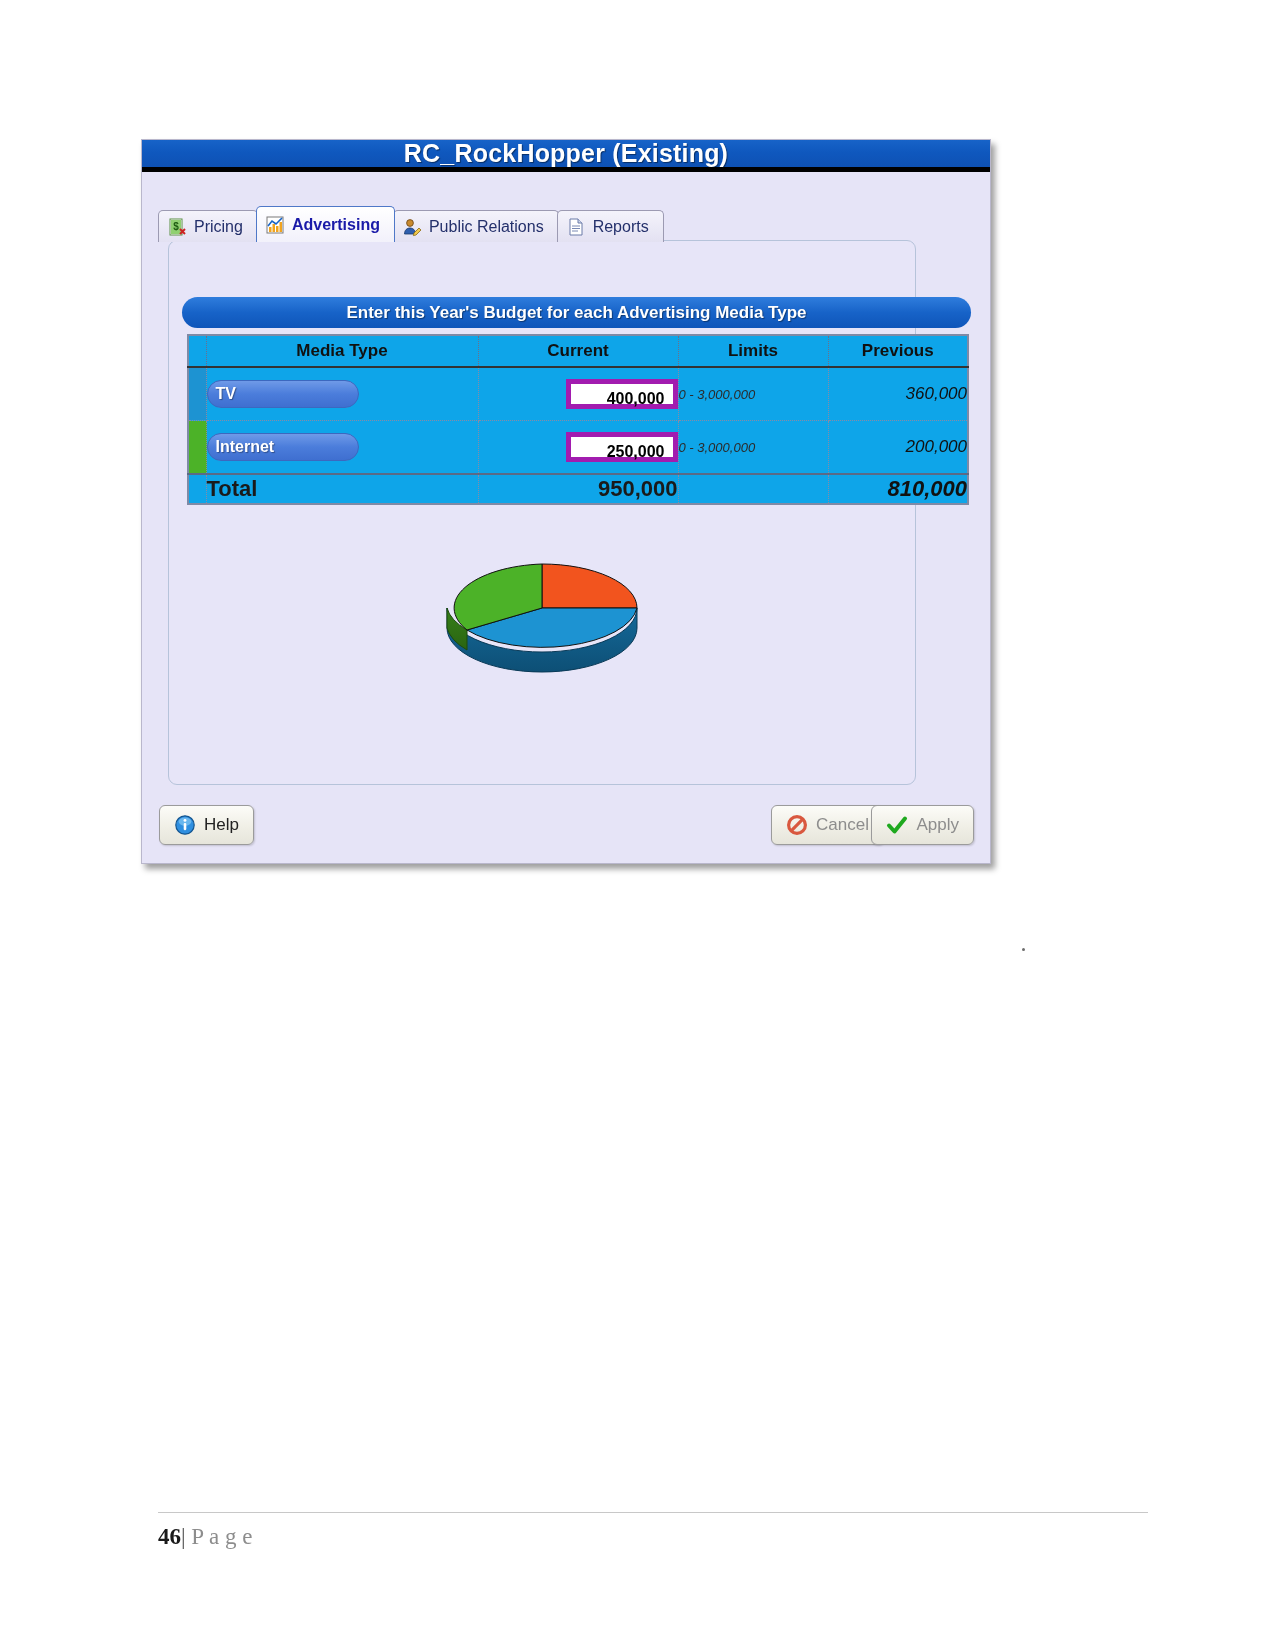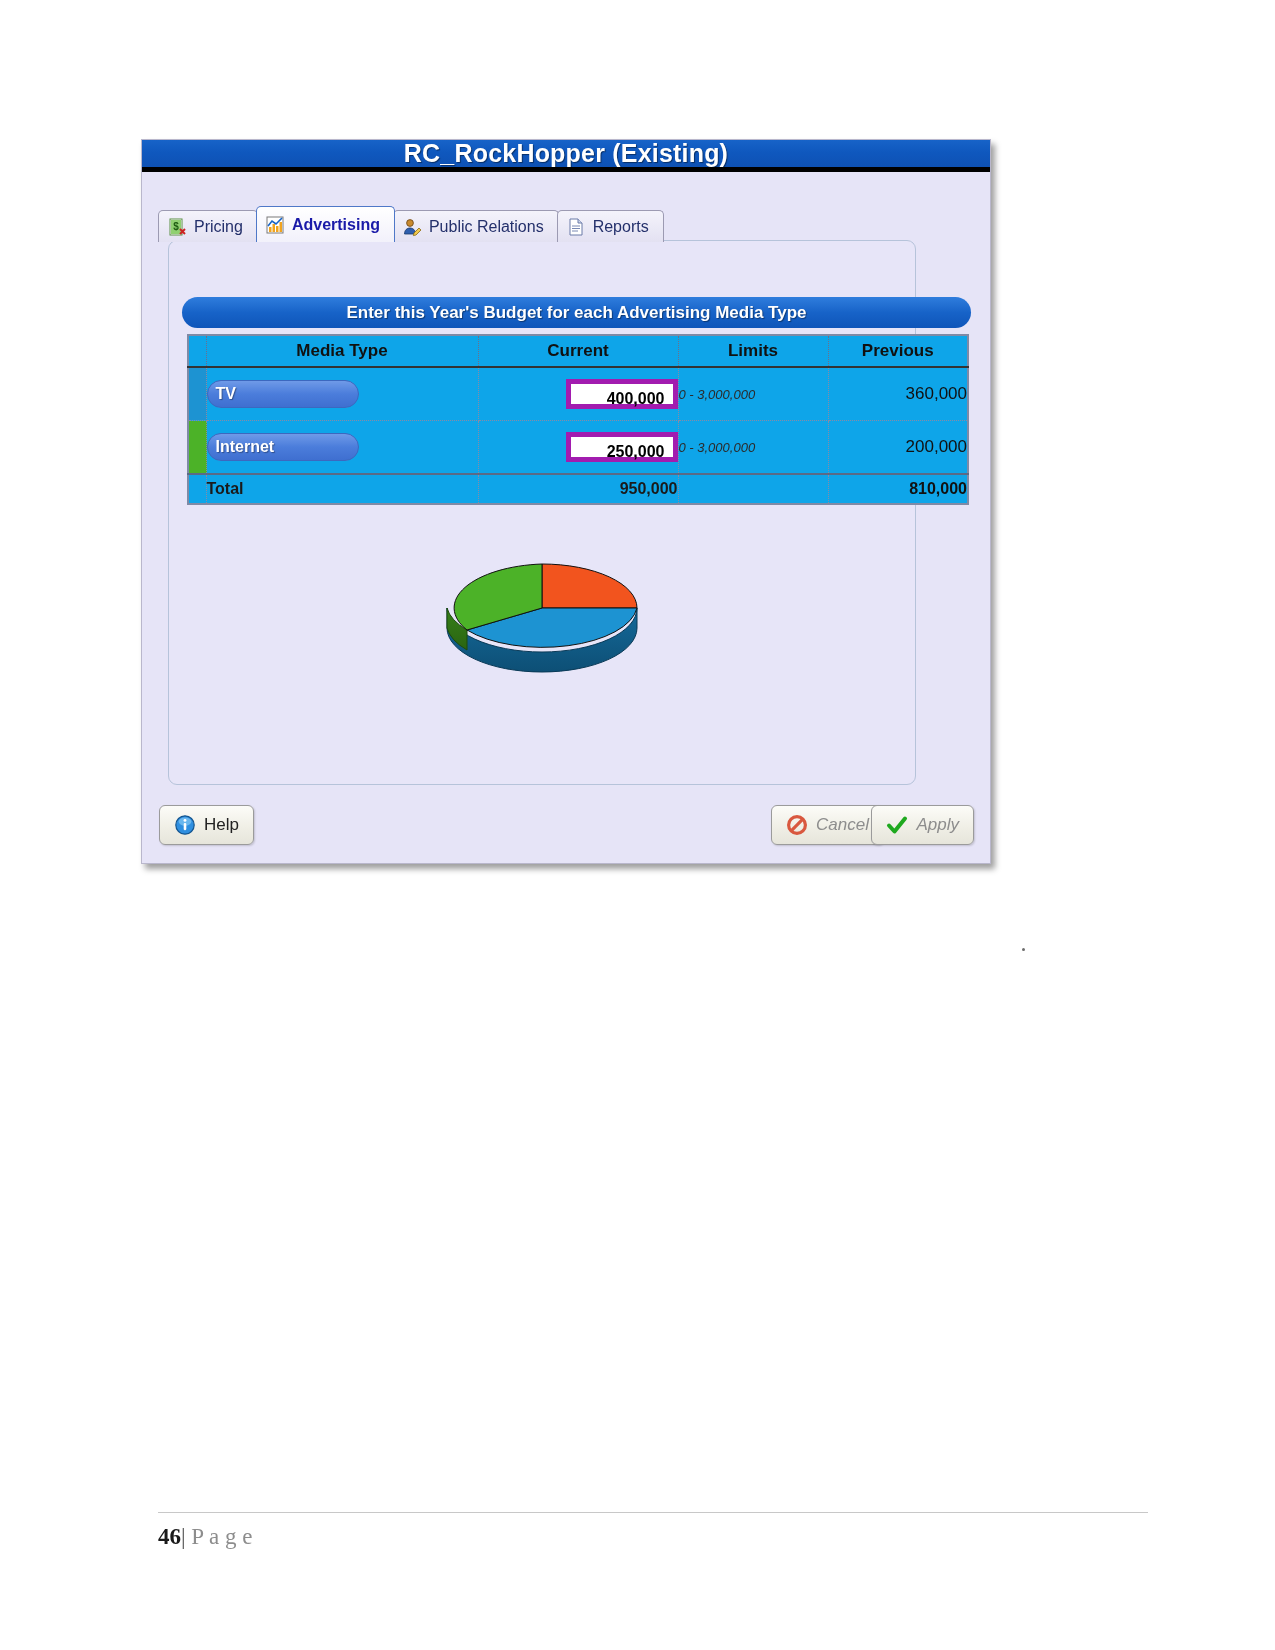--- a/index.html
+++ b/index.html
@@ -157,21 +157,21 @@
     text-align: center;
   }
   #budget-table thead th.col-swatch { border-right: 1px dotted #6e6e8a; }
   #budget-table thead th:last-child { border-right: none; }
 
   #budget-table tbody tr.media-row { height: 52px; }
   #budget-table tbody td {
     border-bottom: 1px dotted #8a8aa4;
     border-right: 1px dotted #8a8aa4;
   }
-  #budget-table tbody td:last-child { border-right: none; }
+  #budget-table tbody td:last-child { border-right: none; font-style: italic; }
 
   td.col-swatch { width: 18px; padding: 0; }
   .swatch {
     width: 18px;
     height: 52px;
     display: block;
   }
 
   td.col-media { padding-left: 22px; }
   .media-pill {
@@ -220,21 +220,21 @@
     font-size: 17px;
     color: #111;
   }
 
   
   tr.total-row { height: 30px; }
   tr.total-row td {
     border-bottom: none;
     border-top: 2px solid #5b6a86;
     font-weight: bold;
-    font-size: 16px;
+    font-size: 22px;
   }
   tr.total-row td.col-media { padding-left: 8px; text-align: left; }
   tr.total-row td.col-current { text-align: right; padding-right: 18px; }
   tr.total-row td.col-previous { text-align: right; padding-right: 18px; }
 
   
   #pie-chart-wrap {
     position: absolute;
     left: 0;
     top: 305px;
@@ -259,21 +259,21 @@
     border-radius: 6px;
     display: flex;
     align-items: center;
     gap: 8px;
     padding: 0 14px;
     box-sizing: border-box;
     font-size: 17px;
     color: #222;
     box-shadow: 1px 1px 2px rgba(0,0,0,0.16);
   }
-  .win-button.disabled { color: #8d8d8d; font-style: italic; }
+  .win-button.disabled { color: #8d8d8d; }
   .btn-icon { width: 22px; height: 22px; flex: 0 0 22px; display: block; }
 
   #help-button   { left: 17px;  top: 14px; }
   #cancel-button { right: 106px; top: 14px; }
   #apply-button  { right: 16px;  top: 14px; }
 
   
   #doc-footer {
     position: absolute;
     left: 158px;

